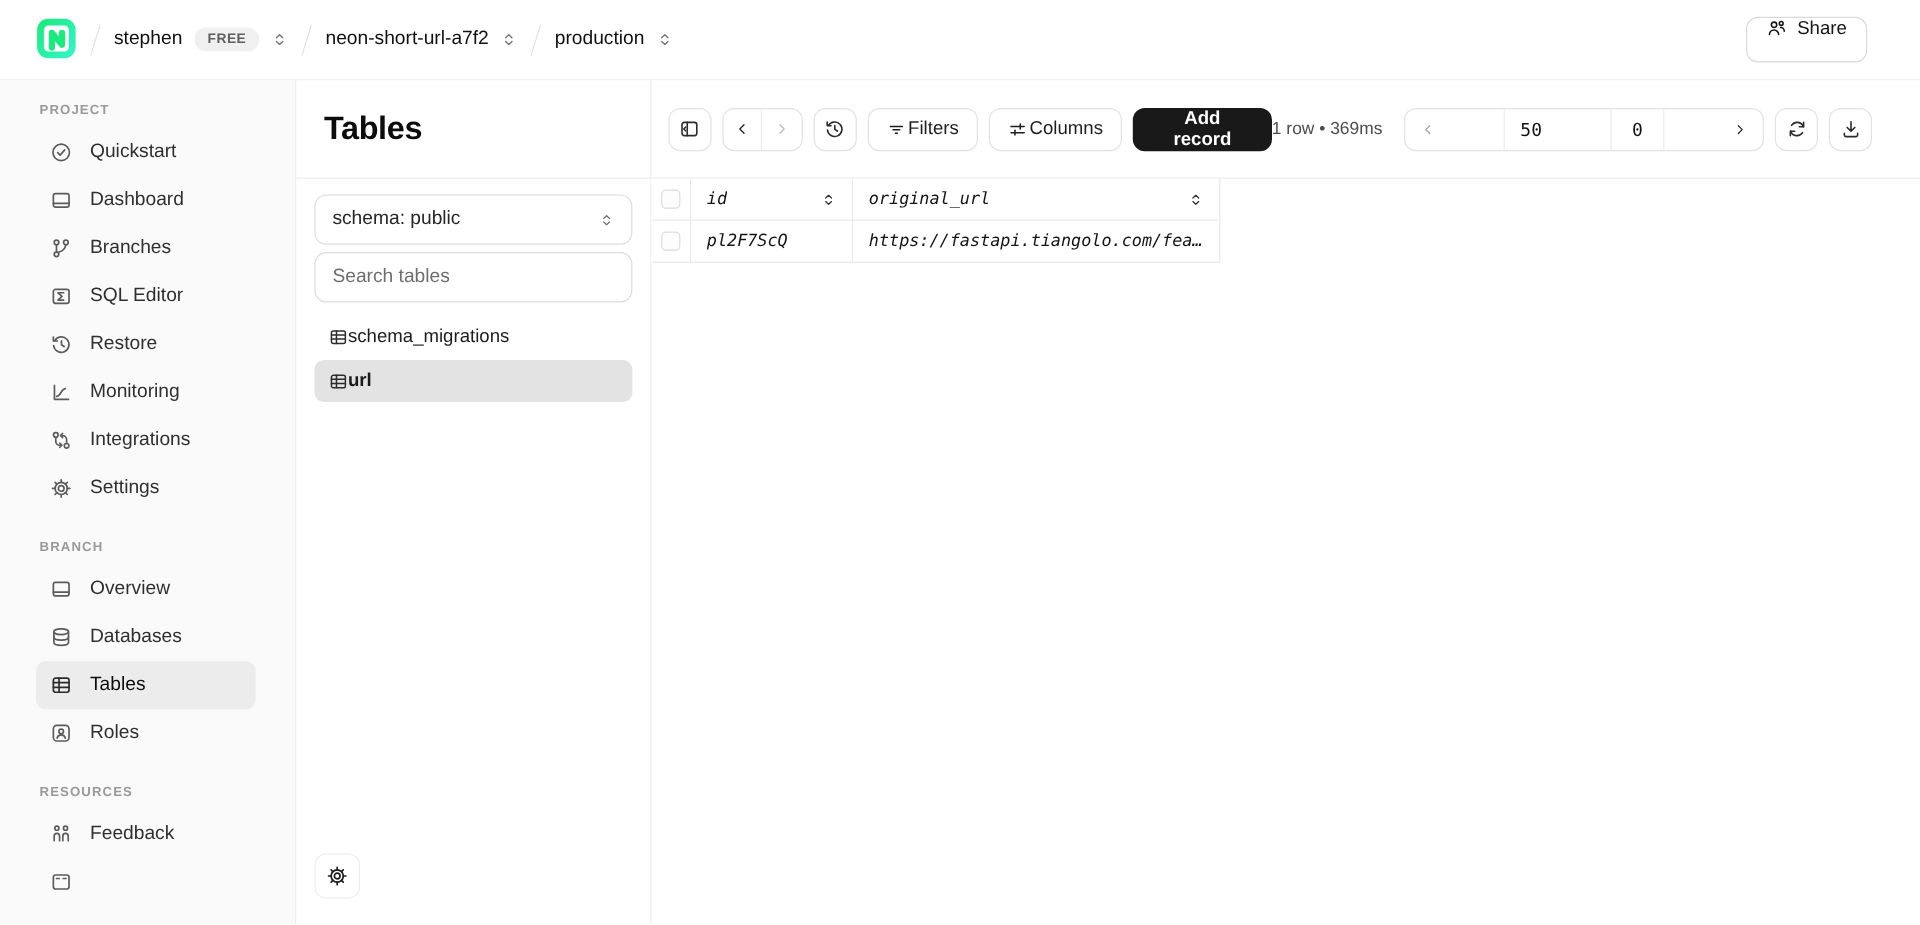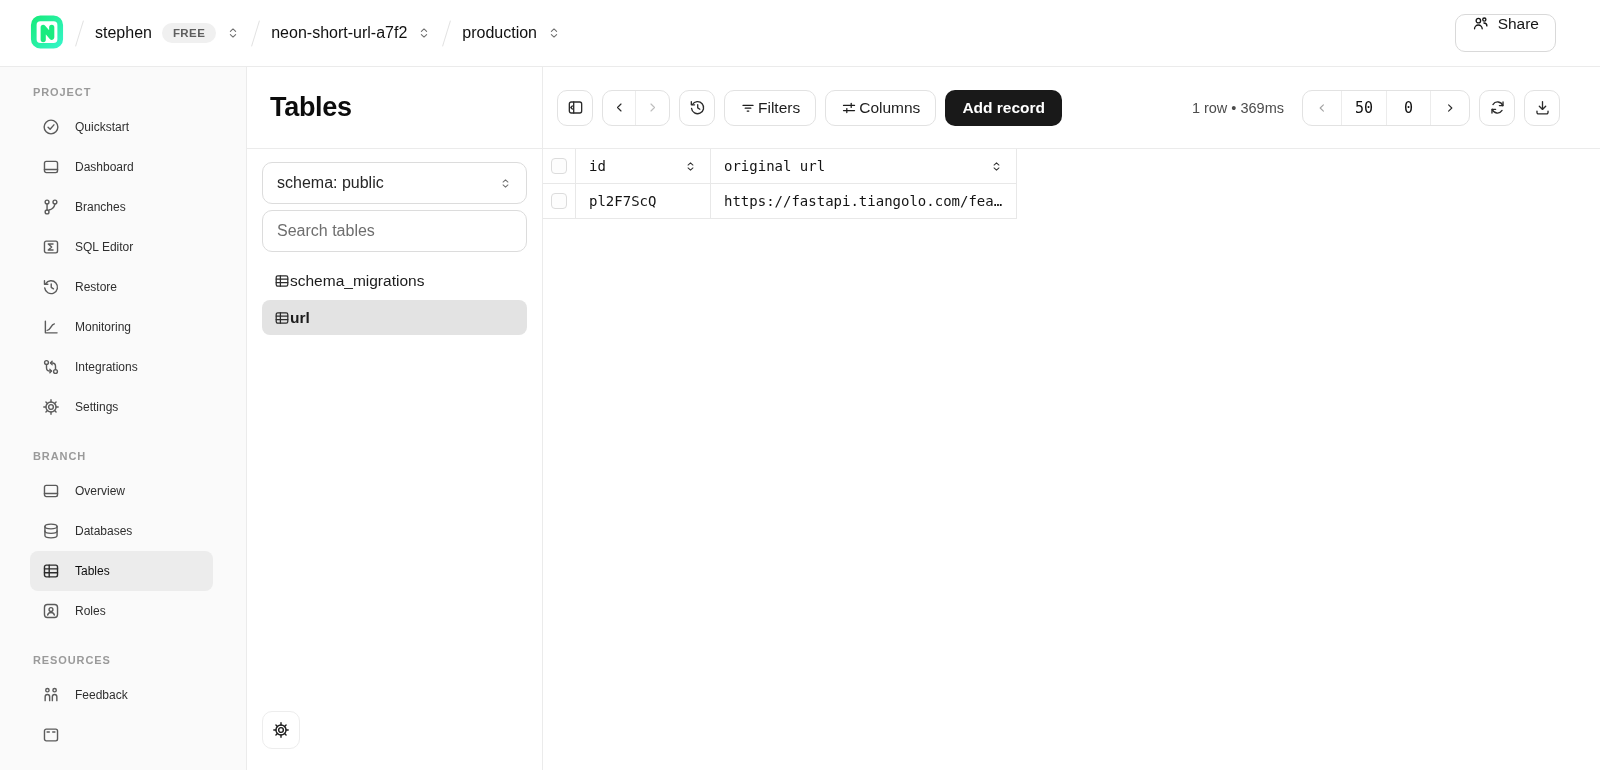--- a/index.html
+++ b/index.html
@@ -41,21 +41,21 @@
     width:247px; flex:0 0 247px; background:#fafafa; border-right:1px solid #ebebeb;
     padding:19px 33px 0 30px; overflow:hidden;
   }
   .side-title {
     font-size:11px; font-weight:600; letter-spacing:.9px; color:#9a9a9a;
     margin:0 0 9px 3px;
   }
   .side-sec { margin-bottom:23px; }
   .side-item {
     height:40px; display:flex; align-items:center; gap:15px; padding:0 12px;
-    border-radius:8px; font-size:12px; color:#2f2f2f; cursor:pointer; white-space:nowrap;
+    border-radius:8px; font-size:16px; color:#2f2f2f; cursor:pointer; white-space:nowrap;
   }
   .side-item .icn { color:#5b5b5b; display:flex; }
   .side-item.active { background:#ececec; color:#0d0d0d; font-weight:500; }
   .side-item.active .icn { color:#2c2c2c; }
 
   
   .tables-panel {
     width:296px; flex:0 0 296px; border-right:1px solid #ebebeb;
     display:flex; flex-direction:column; background:#fff;
   }
@@ -105,33 +105,33 @@
     height:36px; border:1px solid #e2e2e2; border-radius:10px; background:#fff;
     display:flex; align-items:center; gap:2px; padding:0 15px;
     font-size:15.5px; font-weight:500; color:#1d1d1d; cursor:pointer;
   }
   .add-record {
     height:36px; border:none; border-radius:10px; background:#191919; color:#fff;
     font-size:15.5px; font-weight:600; padding:0 17px; display:flex; align-items:center; cursor:pointer;
     font-family:"Liberation Sans","DejaVu Sans",sans-serif;
   }
   .status { font-size:14.5px; color:#4c4c4c; margin-right:9px; white-space:nowrap; }
-  .pager { display:flex; height:36px; border:1px solid #e2e2e2; border-radius:10px; background:#fff; overflow:hidden; }
+  .pager { display:flex; height:36px; border:1px solid #e2e2e2; border-radius:10px; background:#fff; overflow:hidden;gap:44px; }
   .pg-cell { display:flex; align-items:center; justify-content:center; }
   .pg-chev { width:38px; cursor:pointer; color:#2b2b2b; }
   .pg-chev.disabled { color:#a3a3a3; }
   .pg-num {
     width:45px; font-family:"DejaVu Sans Mono","Liberation Mono",monospace;
     font-size:15px; color:#111; border-left:1px solid #ececec; cursor:text;
   }
   .pg-num.last { border-right:1px solid #ececec; }
 
   
   .grid { font-family:"DejaVu Sans Mono","Liberation Mono",monospace; font-size:14px; color:#141414; }
-  .g-row { display:flex; height:35px; }
+  .g-row { display:flex; height:35px;font-style:italic; }
   .g-cell {
     display:flex; align-items:center; border-right:1px solid #e8e8e8; border-bottom:1px solid #e8e8e8;
     padding:0 13px; background:#fff; overflow:hidden; white-space:nowrap;
   }
   .c-chk { width:33px; flex:0 0 33px; justify-content:center; padding:0; }
   .c-id { width:135px; flex:0 0 135px; justify-content:space-between; }
   .c-url { width:306px; flex:0 0 306px; justify-content:space-between; }
   .chk { width:16px; height:16px; border:1px solid #dcdcdc; border-radius:4px; background:#fdfdfd; cursor:pointer; }
   .sort { color:#2f2f2f; cursor:pointer; display:flex; }
   .cell-txt { overflow:hidden; text-overflow:ellipsis; }

